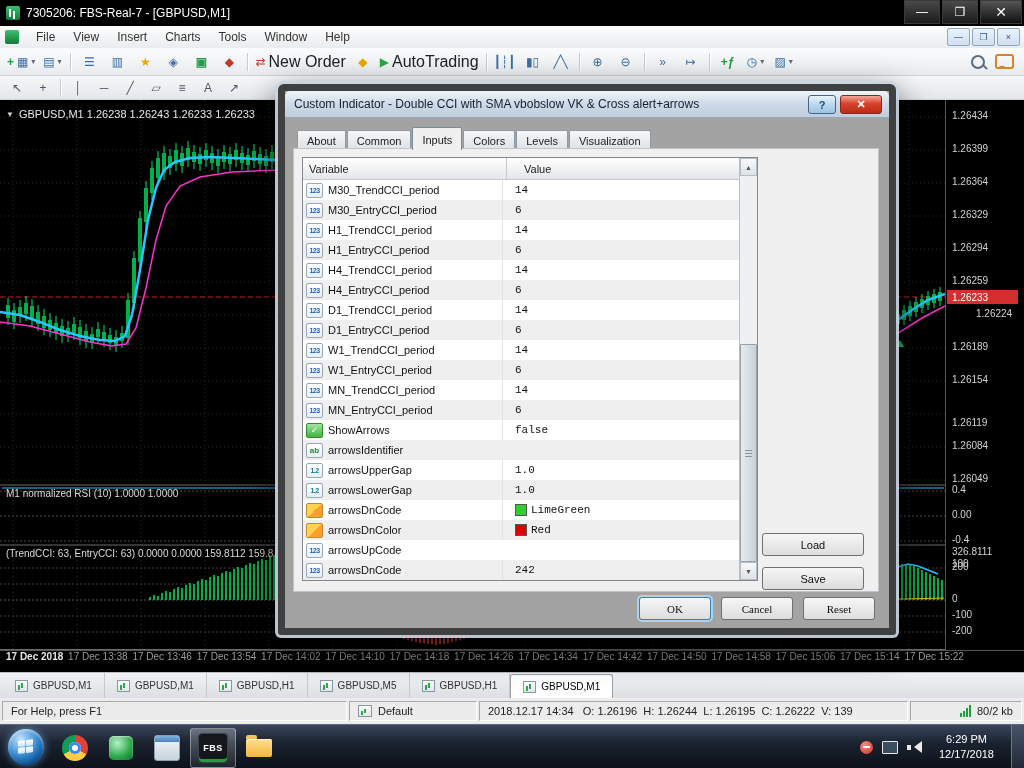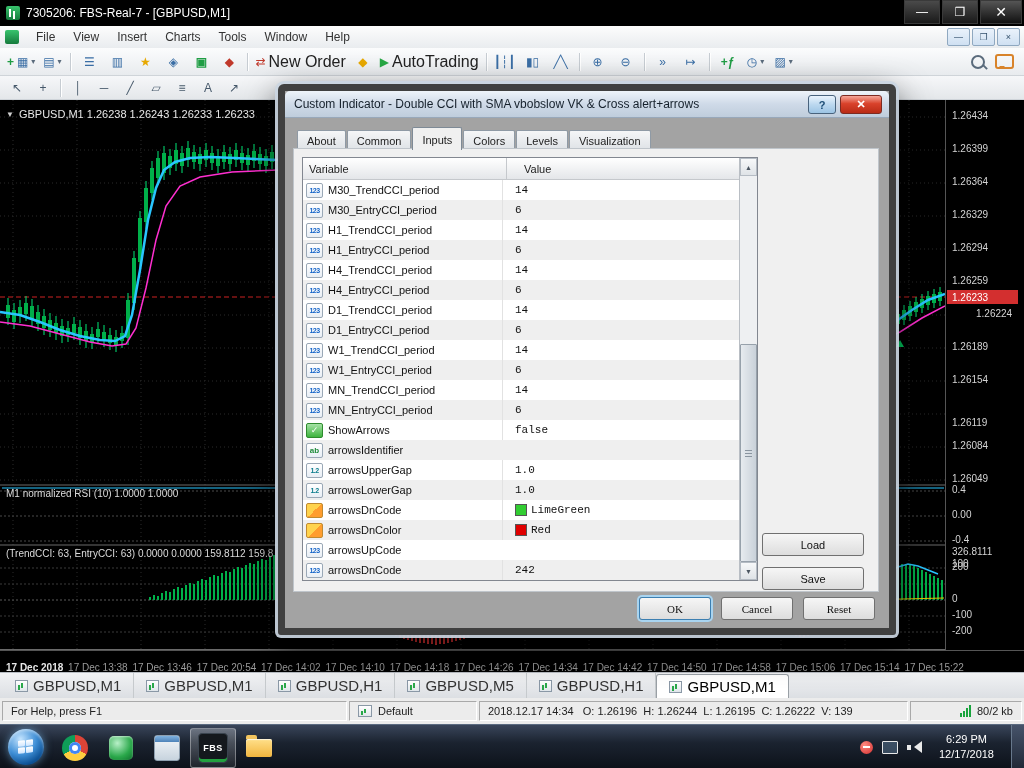--- a/index.html
+++ b/index.html
@@ -42,21 +42,21 @@
 
   
   .chart{position:absolute;left:0;top:100px;width:1024px;height:572px;background:#000;}
   .chart svg{position:absolute;left:0;top:0;}
   .symbol-label{position:absolute;left:6px;top:8px;color:#e8e8e8;font-size:11px;display:flex;gap:5px;align-items:center;}
   .symbol-caret{font-size:8px;color:#cfcfcf;}
   .pane-label{position:absolute;color:#dcdcdc;font-size:10px;}
   .price-axis{position:absolute;left:945px;top:0;width:79px;height:550px;background:#000;border-left:1px solid #555;color:#d4d4d4;font-size:10px;}
   .pa{position:absolute;left:6px;white-space:nowrap;}
   .price-badge{position:absolute;left:1px;width:66px;height:14px;background:#d32f2f;color:#fff;font-size:10px;display:flex;align-items:center;padding-left:5px;}
-  .time-axis{position:absolute;left:0;top:550px;width:1024px;height:34px;background:#000;border-top:1px solid #555;color:#9a9a9a;font-size:10px;display:flex;align-items:center;justify-content:space-between;padding:0 60px 0 6px;box-sizing:border-box;}
+  .time-axis{position:absolute;left:0;top:550px;width:1024px;height:34px;background:#000;border-top:1px solid #555;color:#9a9a9a;font-size:10px;display:flex;justify-content:space-between;padding:0 60px 0 6px;box-sizing:border-box;}
   .time-axis span{white-space:nowrap;}
   .time-axis span:first-child{color:#e8e8e8;font-weight:bold;}
 
   
   .dialog{position:absolute;left:278px;top:84px;width:604px;height:537px;background:#a3a3a3;border:7px solid #404040;border-radius:6px 6px 3px 3px;box-shadow:0 0 0 3px rgba(203,214,226,.92),0 12px 34px rgba(0,0,0,.75);z-index:50;}
   .dlg-title{height:26px;border-radius:5px 5px 0 0;background:linear-gradient(#eef4fa,#cfdae8 50%,#bfcddc);border-bottom:1px solid #98a8ba;display:flex;align-items:center;padding-left:9px;font-size:12px;color:#15202b;position:relative;}
   .dlg-title-text{white-space:nowrap;overflow:hidden;}
   .dlg-btns{position:absolute;right:7px;top:4px;display:flex;gap:4px;}
   .dlg-help{width:26px;height:17px;border:1px solid #49637d;border-radius:3px;background:linear-gradient(#eaf4fd,#bcd8ef 50%,#9cc4e4);color:#1c4d75;font-weight:bold;font-size:11px;display:flex;align-items:center;justify-content:center;}
   .dlg-close{width:40px;height:17px;border:1px solid #7c2b22;border-radius:3px;background:linear-gradient(#f5a79a,#d9422b 45%,#b92b16);color:#fff;font-weight:bold;font-size:11px;display:flex;align-items:center;justify-content:center;}
@@ -89,21 +89,21 @@
   .btn{background:linear-gradient(#f6f6f6,#dddddd);border:1px solid #707070;border-radius:3px;font-size:11px;color:#111;display:flex;align-items:center;justify-content:center;font-family:"Liberation Sans",sans-serif;}
   .side-btn{position:absolute;right:14px;width:100px;height:21px;}
   .load-btn{top:384px;}
   .save-btn{top:418px;}
   .bottom-btns{position:absolute;right:14px;bottom:8px;display:flex;gap:10px;}
   .bottom-btns .btn{width:70px;height:21px;font-family:Liberation Serif, serif;}
   .btn-ok{border-color:#3c7fb1;box-shadow:0 0 0 2px #a9d4f0;}
 
   
   .chart-tabs{position:absolute;left:0;top:672px;width:1024px;height:26px;background:linear-gradient(#f1f2f4,#dcdfe3);border-top:1px solid #b9bec4;display:flex;align-items:flex-end;padding-left:3px;box-sizing:border-box;}
-  .ctab{height:25px;display:flex;align-items:center;gap:5px;font-size:15px;color:#333;padding:0 12px;border-right:1px solid #c6cacd;}
+  .ctab{height:25px;display:flex;align-items:center;gap:5px;font-size:10px;color:#333;padding:0 12px;border-right:1px solid #c6cacd;}
   .ctab.active{background:#fff;border:1px solid #9aa0a6;border-bottom:none;border-radius:3px 3px 0 0;height:23px;color:#000;}
   .ctab-ico{width:11px;height:10px;background:linear-gradient(#fff,#dfe5ea);border:1px solid #8a98a6;position:relative;}
   .ctab-ico::after{content:"";position:absolute;left:2px;bottom:1px;width:2px;height:5px;background:#2aa84a;box-shadow:3px -2px 0 #2aa84a;}
 
   
   .statusbar{position:absolute;left:0;top:698px;width:1024px;height:26px;background:#ececec;display:flex;align-items:center;font-size:11px;color:#222;padding:0 2px;box-sizing:border-box;gap:2px;}
   .sb-cell{height:20px;display:flex;align-items:center;padding:0 8px;border:1px solid;border-color:#a9a9a9 #fff #fff #a9a9a9;background:#ececec;box-sizing:border-box;white-space:pre;}
   .sb-help{width:345px;}
   .sb-profile{width:128px;gap:6px;}
   .sb-quote{flex:1;}
@@ -337,21 +337,21 @@
       <span class="pa" style="top:493px;">0</span>
       <span class="pa" style="top:509px;">-100</span>
       <span class="pa" style="top:525px;">-200</span>
       <span class="pa" style="top:559px;">-326.8116</span>
     </div>
 
     <div class="time-axis">
       <span>17 Dec 2018</span>
       <span>17 Dec 13:38</span>
       <span>17 Dec 13:46</span>
-      <span>17 Dec 20:54</span>
+      <span>17 Dec 13:54</span>
       <span>17 Dec 14:02</span>
       <span>17 Dec 14:10</span>
       <span>17 Dec 14:18</span>
       <span>17 Dec 14:26</span>
       <span>17 Dec 14:34</span>
       <span>17 Dec 14:42</span>
       <span>17 Dec 14:50</span>
       <span>17 Dec 14:58</span>
       <span>17 Dec 15:06</span>
       <span>17 Dec 15:14</span>

